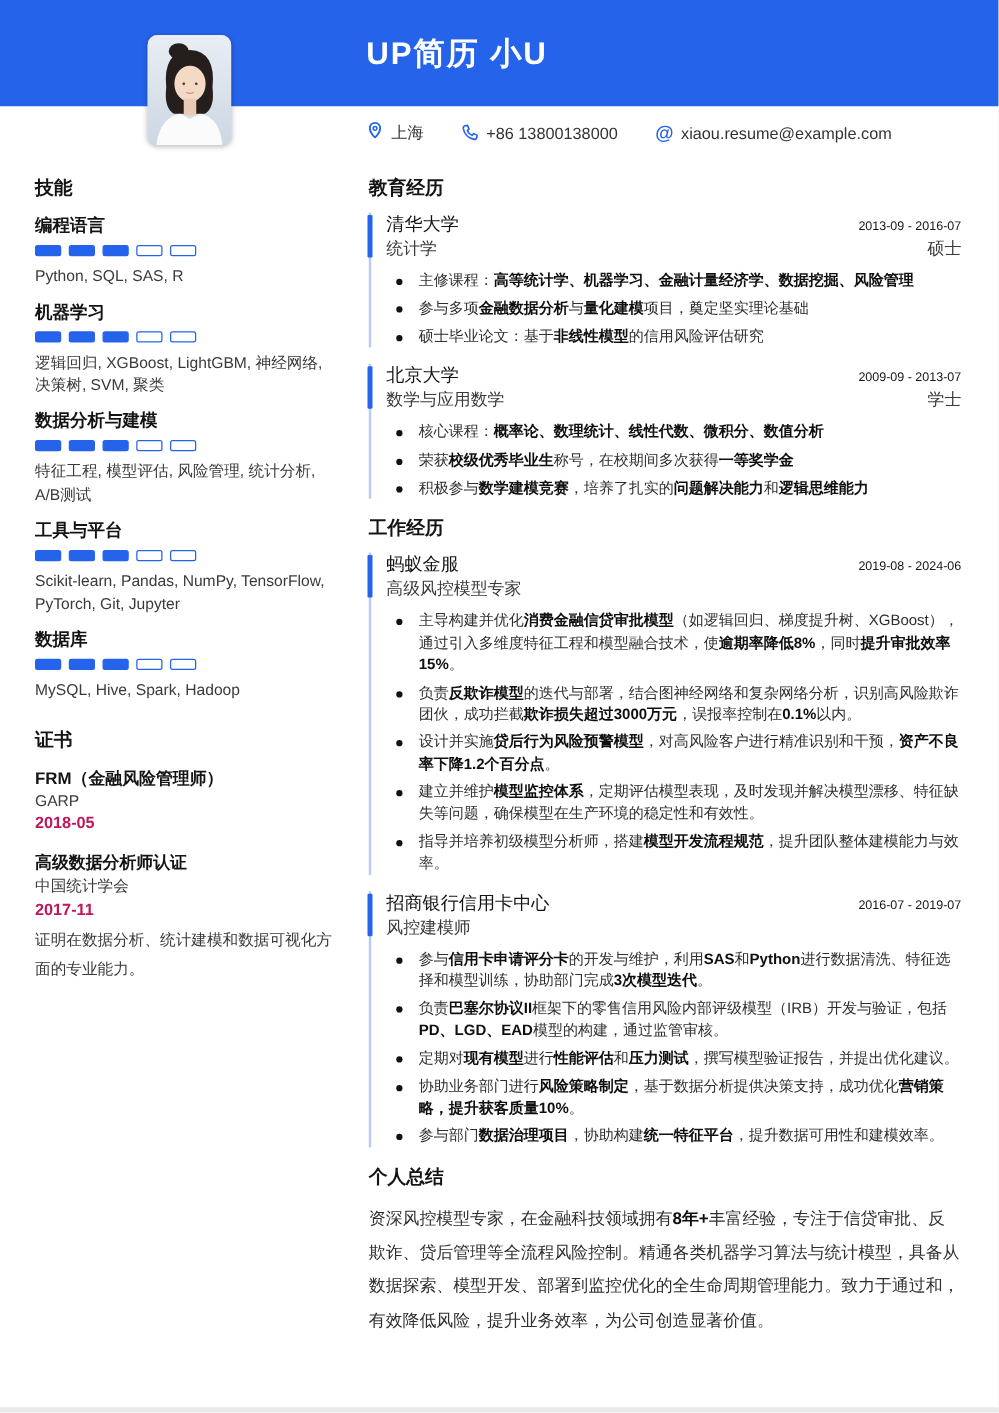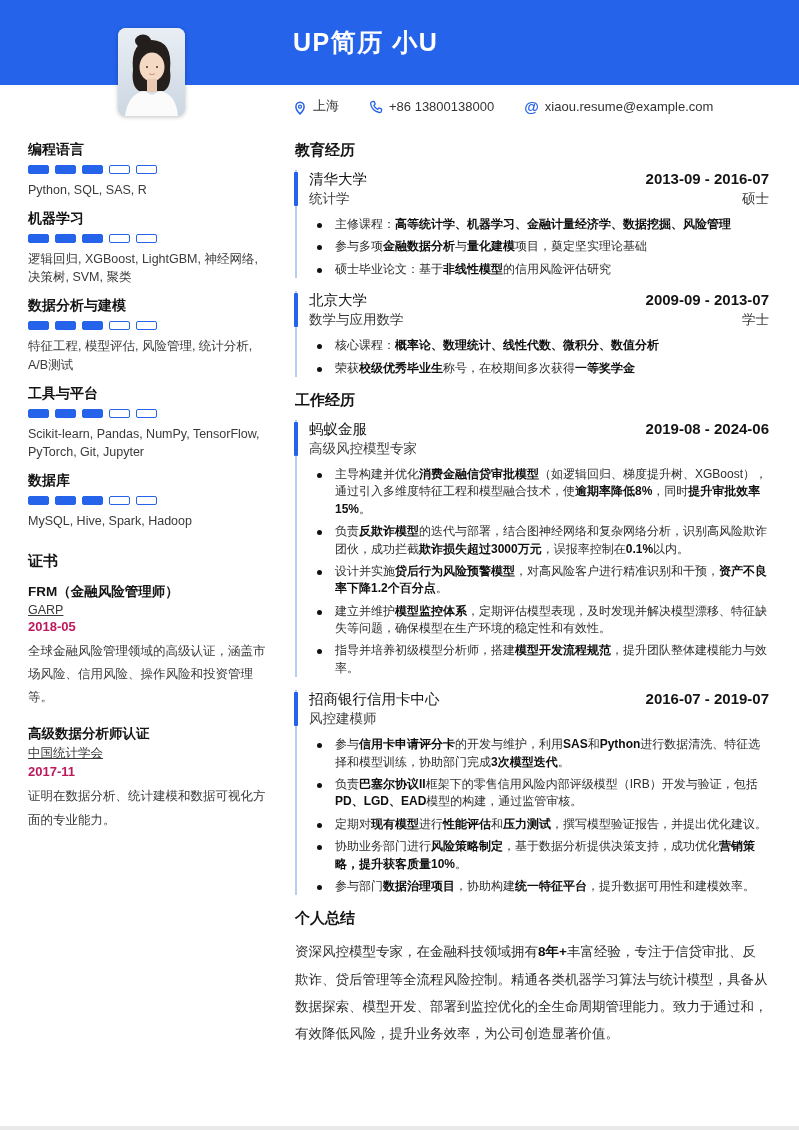--- a/index.html
+++ b/index.html
@@ -13,50 +13,50 @@
   .avatar-box{
     position:absolute;left:118px;top:28px;width:67px;height:88px;
     border-radius:8px;overflow:hidden;box-shadow:0 1px 4px rgba(0,0,0,.25);background:#dbe3ec;
   }
   .avatar-box svg{display:block;width:100%;height:100%;}
   .page-title{
     position:absolute;left:293px;top:26px;font-size:25px;font-weight:700;
     color:#ffffff;letter-spacing:1.5px;margin:0;
   }
   .contact-row{display:flex;gap:30px;align-items:center;margin:10px 0 0 293px;height:22px;}
-  .contact-item{display:flex;align-items:flex-end;gap:6px;font-size:13px;color:#333;}
+  .contact-item{display:flex;align-items:flex-start;gap:6px;font-size:13px;color:#333;}
   .contact-item svg{flex:none;}
   .at-glyph{color:#2563eb;font-size:15px;font-weight:700;line-height:1;}
   
   .columns{display:flex;padding:24px 30px 0 28px;box-sizing:border-box;}
   .sidebar{width:240px;flex:none;}
   .main{flex:1;margin-left:27px;min-width:0;}
   h2.sec{font-size:15px;font-weight:700;color:#141414;margin:0 0 10px;}
   
   .sidebar h2.sec{margin:0 0 12px;}
   .skill{margin-bottom:11px;}
   .skill-name{font-size:14px;font-weight:700;color:#141414;margin:0 0 6px;}
   .bar{display:flex;gap:6px;margin-bottom:7px;}
   .seg{width:21px;height:9px;border:1.5px solid #2563eb;border-radius:2px;background:#fff;box-sizing:border-box;}
   .seg.on{background:#2563eb;}
   .skill-desc{font-size:12.5px;color:#3a3a3a;line-height:1.45;margin:0;}
   .certs-heading{margin-top:22px !important;}
   .cert{margin-bottom:16px;}
   .cert-name{font-size:13.5px;font-weight:700;color:#141414;}
-  .cert-issuer{font-size:12.5px;color:#3a3a3a;margin-top:2px;text-decoration:underline;}
+  .cert-issuer{font-size:12.5px;color:#3a3a3a;margin-top:2px;}
   .cert-date{font-size:13px;font-weight:700;color:#be185d;margin-top:2px;}
   .cert-desc{font-size:12.5px;color:#3a3a3a;line-height:1.85;margin-top:6px;}
   
   .main section{margin-bottom:6px;}
   .main section + section{margin-top:14px;}
   .entry{position:relative;border-left:2px solid #b9cdf3;padding-left:12px;margin-bottom:13px;}
   .entry::before{content:"";position:absolute;left:-3px;top:2px;width:4px;height:34px;background:#2563eb;border-radius:1px;}
   .entry-head{display:flex;justify-content:space-between;align-items:baseline;}
   .entry-title{font-size:14.5px;font-weight:400;color:#141414;}
-  .entry-date{font-size:15px;font-weight:700;color:#141414;white-space:nowrap;}
+  .entry-date{font-size:10px;font-weight:400;color:#141414;white-space:nowrap;}
   .entry-sub{display:flex;justify-content:space-between;font-size:13.5px;color:#3a3a3a;margin-top:1px;}
   .bullets{list-style:none;margin:8px 0 0;padding:0;}
   .bullets li{position:relative;padding-left:26px;font-size:12px;line-height:1.45;color:#2e2e2e;margin-bottom:5px;}
   .bullets li::before{content:"";position:absolute;left:8px;top:7px;width:5px;height:5px;border-radius:50%;background:#111;}
   b{color:#0f0f0f;}
   .summary-text{font-size:13.5px;line-height:2.02;color:#2e2e2e;margin:10px 0 0;}
 </style>
 </head>
 <body>
 
@@ -103,20 +103,21 @@
     </span>
     <span class="contact-item">
       <span class="at-glyph">@</span>
       <span>xiaou.resume@example.com</span>
     </span>
   </div>
 
   <div class="columns">
 
     <aside class="sidebar">
+      <h2 class="sec">技能</h2>
       <div>
   <div class="skill">
     <h3 class="skill-name">编程语言</h3>
     <div class="bar">
               <span class="seg on"></span>
               <span class="seg on"></span>
               <span class="seg on"></span>
               <span class="seg"></span>
               <span class="seg"></span>
             </div>
@@ -172,21 +173,20 @@
     <p class="skill-desc">MySQL, Hive, Spark, Hadoop</p>
   </div>
 </div>
 
       <h2 class="sec certs-heading">证书</h2>
       <div>
   <div class="cert">
     <div class="cert-name">FRM（金融风险管理师）</div>
     <div class="cert-issuer">GARP</div>
     <div class="cert-date">2018-05</div>
-    <div class="cert-desc">全球金融风险管理领域的高级认证，涵盖市场风险、信用风险、操作风险和投资管理等。</div>
   </div>
 
   <div class="cert">
     <div class="cert-name">高级数据分析师认证</div>
     <div class="cert-issuer">中国统计学会</div>
     <div class="cert-date">2017-11</div>
     <div class="cert-desc">证明在数据分析、统计建模和数据可视化方面的专业能力。</div>
   </div>
 </div>
     </aside>
@@ -216,20 +216,21 @@
       <span class="entry-title">北京大学</span>
       <span class="entry-date">2009-09 - 2013-07</span>
     </div>
     <div class="entry-sub">
       <span>数学与应用数学</span>
       <span>学士</span>
     </div>
     <ul class="bullets">
                 <li>核心课程：<b>概率论、数理统计、线性代数、微积分、数值分析</b></li>
                 <li>荣获<b>校级优秀毕业生</b>称号，在校期间多次获得<b>一等奖学金</b></li>
+                <li>积极参与<b>数学建模竞赛</b>，培养了扎实的<b>问题解决能力</b>和<b>逻辑思维能力</b></li>
               </ul>
   </div>
 </div>
       </section>
 
       <section>
         <h2 class="sec">工作经历</h2>
         <div id="work-entries">
   <div class="entry">
     <div class="entry-head">

